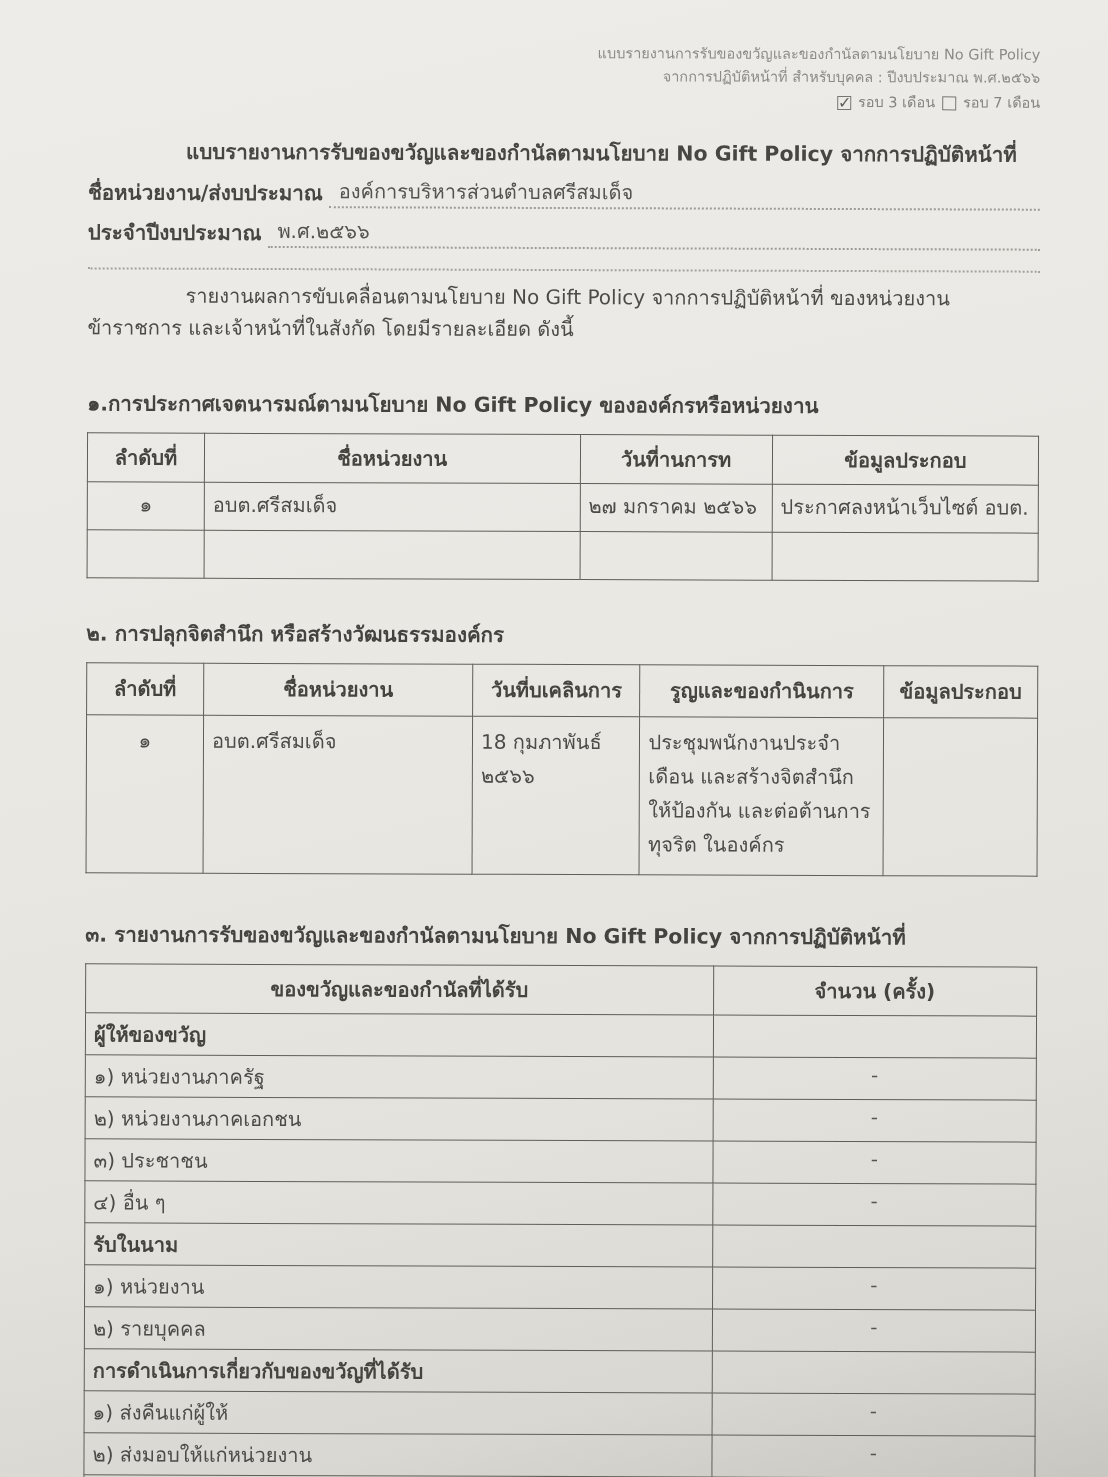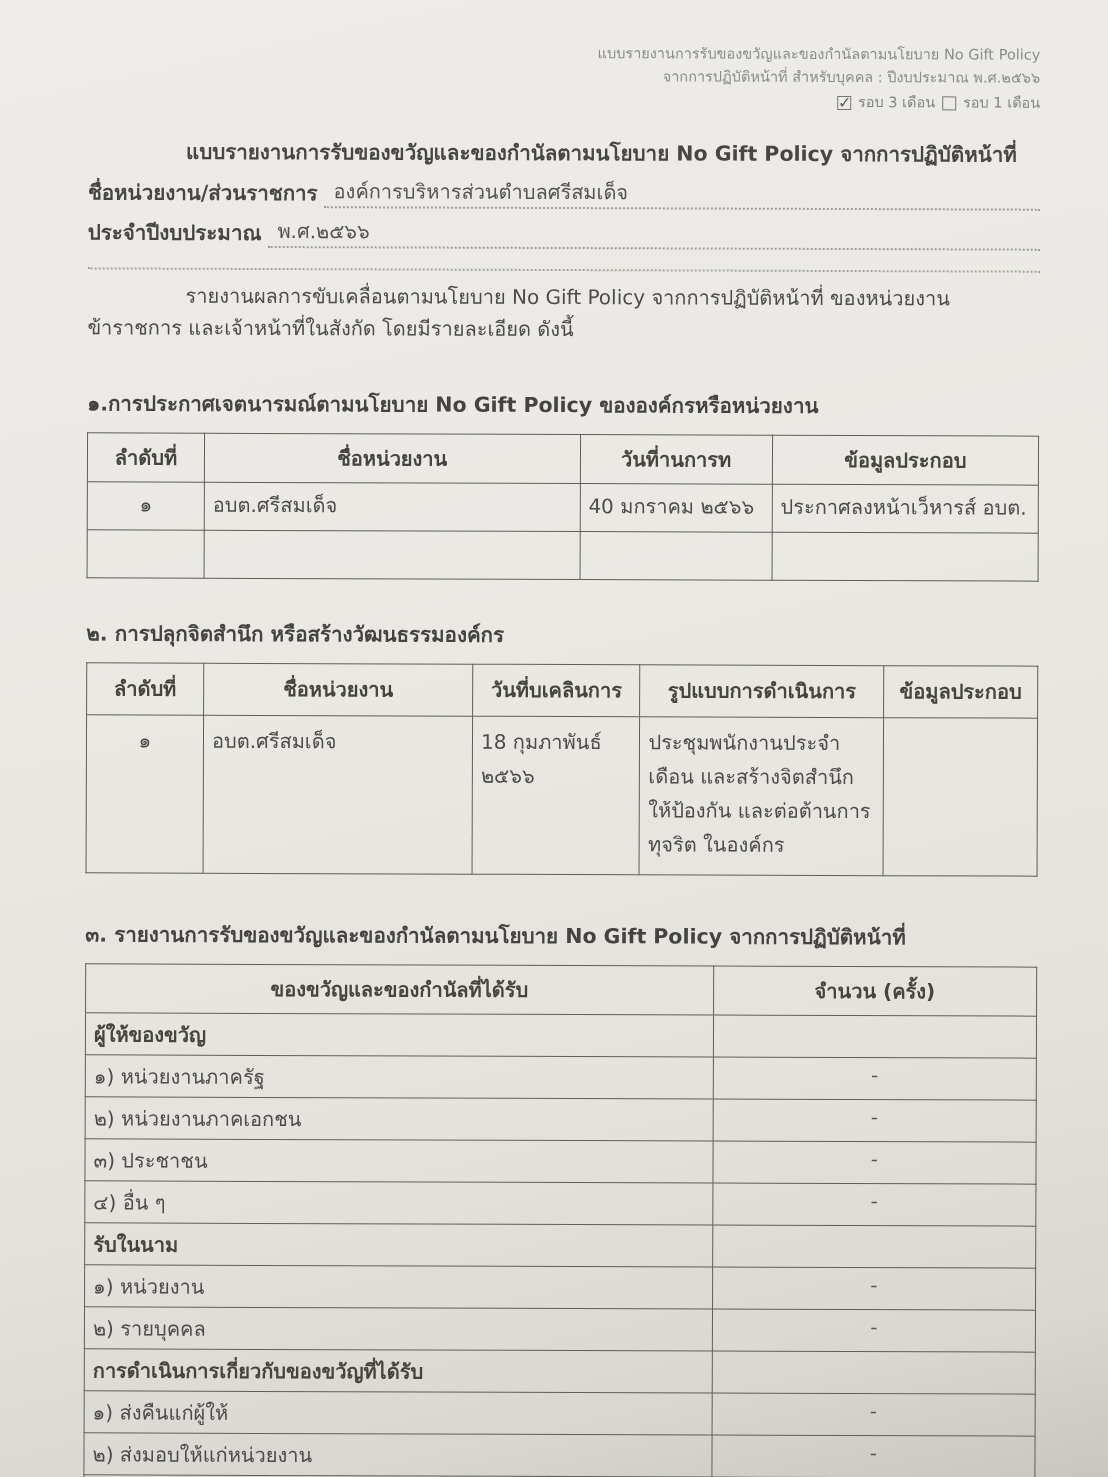--- a/index.html
+++ b/index.html
@@ -78,29 +78,29 @@
   <div class="corner">
     <div>แบบรายงานการรับของขวัญและของกำนัลตามนโยบาย No Gift Policy</div>
     <div>จากการปฏิบัติหน้าที่ สำหรับบุคคล : ปีงบประมาณ พ.ศ.๒๕๖๖</div>
     <div>
       <span class="period-row">
         <span class="cb">
             <span class="tick">✓</span>
           </span>
         <span>รอบ 3 เดือน</span>
         <span class="cb"></span>
-        <span>รอบ 1 เดือน</span>
+        <span>รอบ 7 เดือน</span>
       </span>
     </div>
   </div>
 
   <div class="title">แบบรายงานการรับของขวัญและของกำนัลตามนโยบาย No Gift Policy จากการปฏิบัติหน้าที่</div>
 
   <div class="field-line">
-    <span class="field-label">ชื่อหน่วยงาน/ส่วนราชการ</span>
+    <span class="field-label">ชื่อหน่วยงาน/ส่งบประมาณ</span>
     <span class="field-fill">องค์การบริหารส่วนตำบลศรีสมเด็จ</span>
   </div>
   <div class="field-line">
     <span class="field-label">ประจำปีงบประมาณ</span>
     <span class="field-fill">พ.ศ.๒๕๖๖</span>
   </div>
   <div class="dotted-rule"></div>
 
   <div class="intro">รายงานผลการขับเคลื่อนตามนโยบาย No Gift Policy จากการปฏิบัติหน้าที่ ของหน่วยงาน ข้าราชการ และเจ้าหน้าที่ในสังกัด โดยมีรายละเอียด ดังนี้</div>
 
@@ -115,22 +115,22 @@
     <tbody>
         <tr>
       <th>ลำดับที่</th>
       <th>ชื่อหน่วยงาน</th>
       <th>วันที่านการท</th>
       <th>ข้อมูลประกอบ</th>
     </tr>
     <tr>
       <td class="t-center">๑</td>
       <td>อบต.ศรีสมเด็จ</td>
-      <td>40 มกราคม ๒๕๖๖</td>
-      <td>ประกาศลงหน้าเว็หารส์ อบต.</td>
+      <td>๒๗ มกราคม ๒๕๖๖</td>
+      <td>ประกาศลงหน้าเว็บไซต์ อบต.</td>
     </tr>
     <tr class="row-empty-sm">
       <td></td>
       <td></td>
       <td></td>
       <td></td>
     </tr>
   </tbody>
     </table>
 
@@ -141,21 +141,21 @@
         <col style="width:28.3%">
         <col style="width:17.6%">
         <col style="width:25.6%">
         <col style="width:16.2%">
       </colgroup>
     <tbody>
         <tr>
       <th>ลำดับที่</th>
       <th>ชื่อหน่วยงาน</th>
       <th>วันที่บเคลินการ</th>
-      <th>รูปแบบการดำเนินการ</th>
+      <th>รูญและของกำนินการ</th>
       <th>ข้อมูลประกอบ</th>
     </tr>
     <tr>
       <td class="t-center">๑</td>
       <td>อบต.ศรีสมเด็จ</td>
       <td>18 กุมภาพันธ์ ๒๕๖๖</td>
       <td>ประชุมพนักงานประจำเดือน และสร้างจิตสำนึกให้ป้องกัน และต่อต้านการทุจริต ในองค์กร</td>
       <td></td>
     </tr>
   </tbody>

